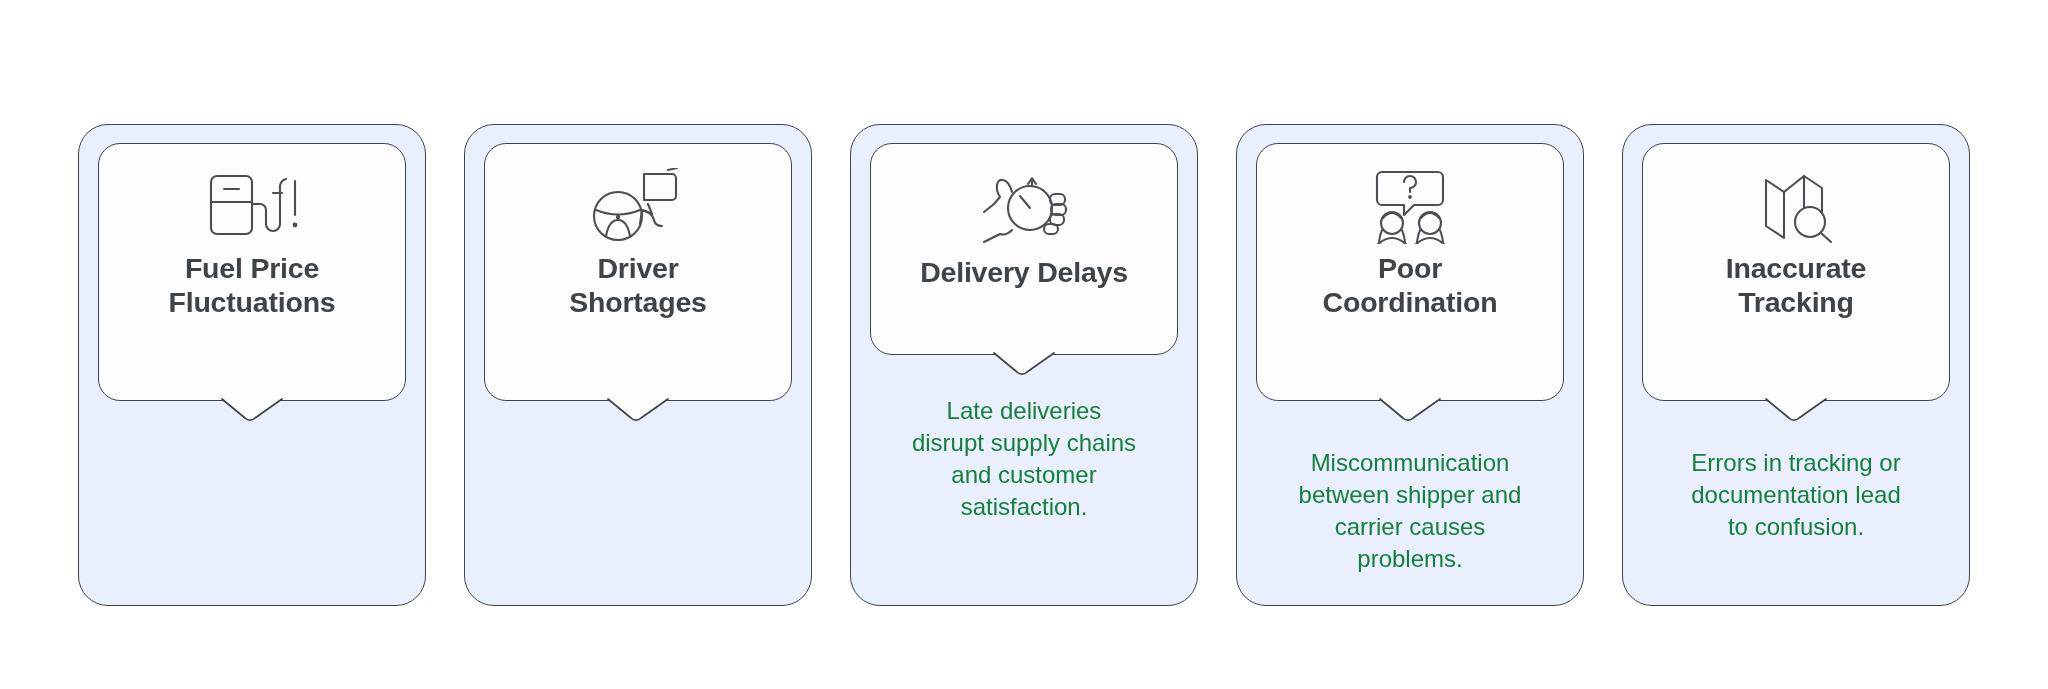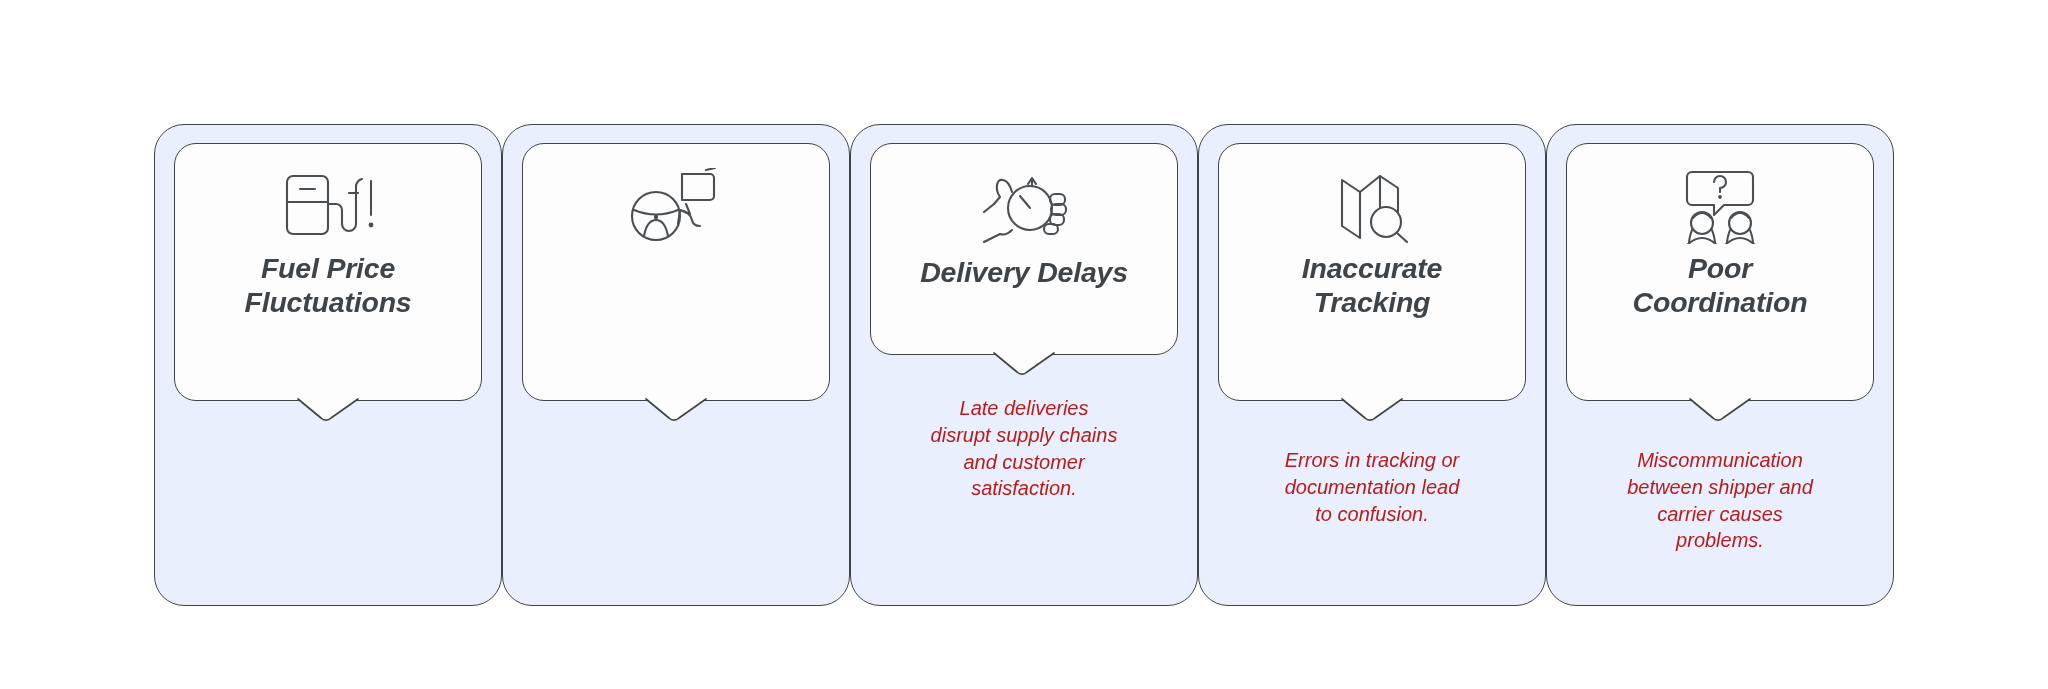--- a/index.html
+++ b/index.html
@@ -8,23 +8,23 @@
     background:#ffffff;
     font-family:"Liberation Sans",sans-serif;
     overflow:hidden;
   }
   .board{
     position:relative;
     width:2048px;height:689px;
     display:flex;
     align-items:flex-start;
     justify-content:center;
+    gap:38px;
     padding-top:124px;
     box-sizing:border-box;
-    font-style:italic;
   }
 
   
   .card{
     position:relative;
     width:348px;
     height:482px;
     border-radius:30px;
     background:#e9effd;
     border:1.6px solid #3f4448;
@@ -80,23 +80,23 @@
     text-align:center;
     letter-spacing:-0.2px;
     white-space:pre-line;
   }
   .bubble.short .title{ margin-top:4px; }
 
   
   .body-text{
     width:300px;
     margin-top:46px;
-    font-size:20px;
+    font-size:24px;
     line-height:1.34;
-    color:#b91c1c;
+    color:#15803d;
     text-align:center;
     white-space:pre-line;
   }
   .card.short-title .body-text{ margin-top:40px; }
 </style>
 </head>
 <body>
 
 <div class="board">
 
@@ -129,20 +129,22 @@
           <circle cx="36" cy="48" r="24"></circle>
           <path d="M14 42 q22 9 44 0"></path>
           <path d="M24 68 q3 -16 12 -16 q9 0 12 16"></path>
           <circle cx="36" cy="49" r="2.2" fill="#4a4f54" stroke="none"></circle>
           <path d="M62 6 h28 a4 4 0 0 1 4 4 v18 a4 4 0 0 1 -4 4 H62 Z"></path>
           <path d="M86 2 l9 -2"></path>
           <path d="M58 56 l2 -14 l10 4 l-4 -10"></path>
           <path d="M60 42 q10 2 12 10 q1 6 8 6"></path>
         </svg>
       </div>
+      <div class="title">Driver
+Shortages</div>
       <svg class="tail" viewBox="0 0 62 26" fill="none">
         <path d="M1 0 L24 19 a7 7 0 0 0 10 0 L61 0 L61 -6 L1 -6 Z" fill="#fdfdfe"></path>
         <path d="M1 0 L24 19 a7 7 0 0 0 10 0 L61 0" stroke="#3f4448" stroke-width="1.7" stroke-linecap="round" stroke-linejoin="round" fill="none"></path>
       </svg>
     </div>
   </div>
 
   <div class="card short-title">
     <div class="bubble short">
       <div class="icon">
@@ -163,43 +165,20 @@
       <div class="title">Delivery Delays</div>
       <svg class="tail" viewBox="0 0 62 26" fill="none">
         <path d="M1 0 L24 19 a7 7 0 0 0 10 0 L61 0 L61 -6 L1 -6 Z" fill="#fdfdfe"></path>
         <path d="M1 0 L24 19 a7 7 0 0 0 10 0 L61 0" stroke="#3f4448" stroke-width="1.7" stroke-linecap="round" stroke-linejoin="round" fill="none"></path>
       </svg>
     </div>
     <div class="body-text">Late deliveries
 disrupt supply chains
 and customer
 satisfaction.</div>
-  </div>
-
-  <div class="card">
-    <div class="bubble tall">
-      <div class="icon">
-        <svg width="112" height="76" viewBox="0 0 112 76" fill="none" stroke="#4a4f54" stroke-width="2.1" stroke-linecap="round" stroke-linejoin="round">
-          <path d="M26 12 L26 58 L44 70 L44 24 Z"></path>
-          <path d="M44 24 L64 8 L64 40"></path>
-          <path d="M64 8 L82 20 L82 44"></path>
-          <circle cx="70" cy="54" r="15"></circle>
-          <line x1="81" y1="65" x2="91" y2="74"></line>
-        </svg>
-      </div>
-      <div class="title">Inaccurate
-Tracking</div>
-      <svg class="tail" viewBox="0 0 62 26" fill="none">
-        <path d="M1 0 L24 19 a7 7 0 0 0 10 0 L61 0 L61 -6 L1 -6 Z" fill="#fdfdfe"></path>
-        <path d="M1 0 L24 19 a7 7 0 0 0 10 0 L61 0" stroke="#3f4448" stroke-width="1.7" stroke-linecap="round" stroke-linejoin="round" fill="none"></path>
-      </svg>
-    </div>
-    <div class="body-text">Errors in tracking or
-documentation lead
-to confusion.</div>
   </div>
 
   <div class="card">
     <div class="bubble tall">
       <div class="icon">
         <svg width="112" height="76" viewBox="0 0 112 76" fill="none" stroke="#4a4f54" stroke-width="2.1" stroke-linecap="round" stroke-linejoin="round">
           <path d="M28 4 h56 a5 5 0 0 1 5 5 v23 a5 5 0 0 1 -5 5 H60 l-10 10 l0 -10 H28 a5 5 0 0 1 -5 -5 V9 a5 5 0 0 1 5 -5 Z"></path>
           <path d="M50 14 a6 6 0 1 1 6 6 v4"></path>
           <circle cx="56" cy="29" r="1.9" fill="#4a4f54" stroke="none"></circle>
           <circle cx="38" cy="55" r="11"></circle>
@@ -220,13 +199,36 @@
         <path d="M1 0 L24 19 a7 7 0 0 0 10 0 L61 0 L61 -6 L1 -6 Z" fill="#fdfdfe"></path>
         <path d="M1 0 L24 19 a7 7 0 0 0 10 0 L61 0" stroke="#3f4448" stroke-width="1.7" stroke-linecap="round" stroke-linejoin="round" fill="none"></path>
       </svg>
     </div>
     <div class="body-text">Miscommunication
 between shipper and
 carrier causes
 problems.</div>
   </div>
 
+  <div class="card">
+    <div class="bubble tall">
+      <div class="icon">
+        <svg width="112" height="76" viewBox="0 0 112 76" fill="none" stroke="#4a4f54" stroke-width="2.1" stroke-linecap="round" stroke-linejoin="round">
+          <path d="M26 12 L26 58 L44 70 L44 24 Z"></path>
+          <path d="M44 24 L64 8 L64 40"></path>
+          <path d="M64 8 L82 20 L82 44"></path>
+          <circle cx="70" cy="54" r="15"></circle>
+          <line x1="81" y1="65" x2="91" y2="74"></line>
+        </svg>
+      </div>
+      <div class="title">Inaccurate
+Tracking</div>
+      <svg class="tail" viewBox="0 0 62 26" fill="none">
+        <path d="M1 0 L24 19 a7 7 0 0 0 10 0 L61 0 L61 -6 L1 -6 Z" fill="#fdfdfe"></path>
+        <path d="M1 0 L24 19 a7 7 0 0 0 10 0 L61 0" stroke="#3f4448" stroke-width="1.7" stroke-linecap="round" stroke-linejoin="round" fill="none"></path>
+      </svg>
+    </div>
+    <div class="body-text">Errors in tracking or
+documentation lead
+to confusion.</div>
+  </div>
+
 </div>
 
 </body></html>

